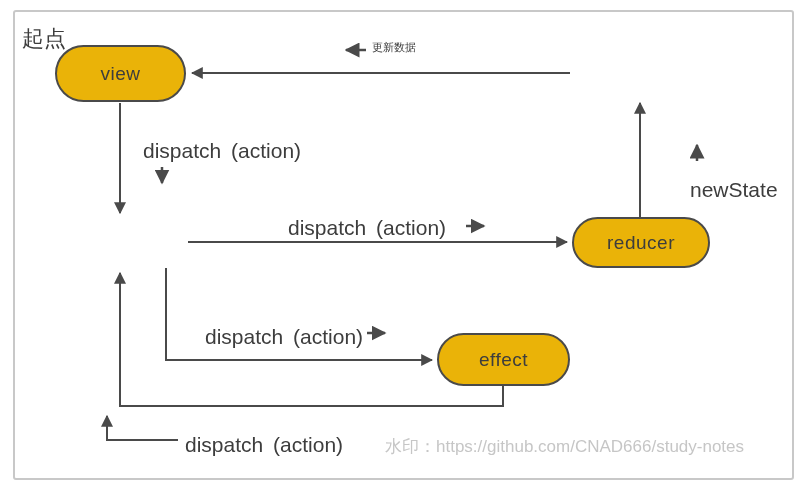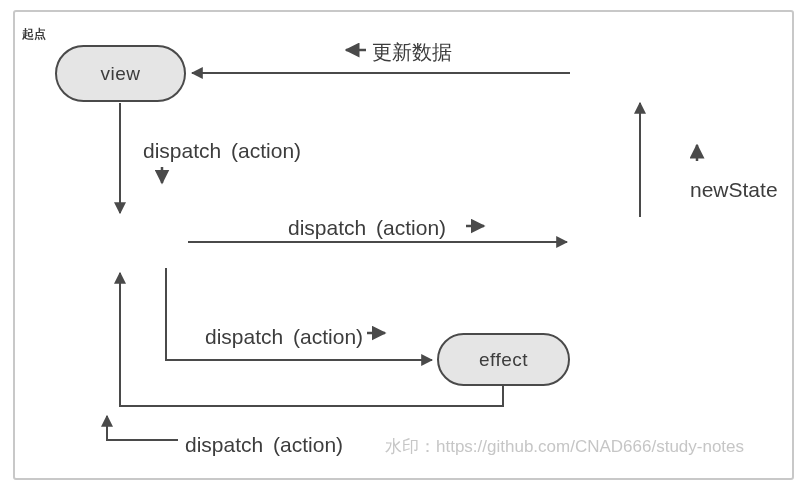--- a/index.html
+++ b/index.html
@@ -6,35 +6,35 @@
   .canvas {
     position:relative; width:800px; height:486px; background:#ffffff;
     font-family:"Liberation Sans","DejaVu Sans",sans-serif; overflow:hidden;
   }
   .frame {
     position:absolute; left:13px; top:10px; width:781px; height:470px;
     border:2px solid #c8c8c8; border-radius:3px; box-sizing:border-box;
   }
   svg.connectors { position:absolute; left:0; top:0; }
   .node {
-    position:absolute; box-sizing:border-box; background:#e5e5e5;
+    position:absolute; box-sizing:border-box; background:#eab308;
     border:2px solid #4a4a4a; display:flex; align-items:center; justify-content:center;
     font-size:19px; color:#3d3d3d; letter-spacing:0.5px;text-align:right;
   }
   .node-view    { left:55px;  top:45px;  width:131px; height:57px; border-radius:28.5px; }
   .node-state   { left:570px; top:48px;  width:140px; height:50px; border-radius:25px; }
   .node-action  { left:53px;  top:218px; width:135px; height:50px; border-radius:25px; }
   .node-reducer { left:572px; top:217px; width:138px; height:51px; border-radius:25.5px; }
   .node-effect  { left:437px; top:333px; width:133px; height:53px; border-radius:26.5px; }
   .lbl {
     position:absolute; color:#3d3d3d; font-size:21px; white-space:nowrap;
     word-spacing:4px; line-height:1;
   }
-  .lbl-start            { left:22px;  top:28px;  font-size:12px;font-weight:bold; }
-  .lbl-update-data      { left:372px; top:42px;  font-size:20px; }
+  .lbl-start            { left:22px;  top:28px;  font-size:22px; }
+  .lbl-update-data      { left:372px; top:42px;  font-size:11px; }
   .lbl-dispatch-1       { left:143px; top:140px; }
   .lbl-dispatch-2       { left:288px; top:217px; }
   .lbl-newstate         { left:655px; top:179px;margin-left:35px; }
   .lbl-dispatch-3       { left:205px; top:326px; }
   .lbl-dispatch-4       { left:185px; top:434px; }
   .watermark {
     position:absolute; color:#c6c6c6; font-size:17px; white-space:nowrap;
     word-spacing:2px; line-height:1;
   }
   .wm-line1 { left:385px; top:438px; }
@@ -63,20 +63,21 @@
     <path d="M178,440 L107,440 L107,416" stroke="#4a4a4a" stroke-width="2" fill="none" marker-end="url(#ah)"></path>
 
     <path d="M366,50 L346,50" stroke="#4a4a4a" stroke-width="2.5" fill="none" marker-end="url(#ah)"></path>
     <path d="M162,167 L162,183" stroke="#4a4a4a" stroke-width="2.5" fill="none" marker-end="url(#ah)"></path>
     <path d="M466,226 L484,226" stroke="#4a4a4a" stroke-width="2.5" fill="none" marker-end="url(#ah)"></path>
     <path d="M697,161 L697,145" stroke="#4a4a4a" stroke-width="2.5" fill="none" marker-end="url(#ah)"></path>
     <path d="M367,333 L385,333" stroke="#4a4a4a" stroke-width="2.5" fill="none" marker-end="url(#ah)"></path>
   </svg>
 
   <div class="node node-view">view</div>
+  <div class="node node-reducer">reducer</div>
   <div class="node node-effect">effect</div>
 
   <div class="lbl lbl-start">起点</div>
   <div class="lbl lbl-update-data">更新数据</div>
   <div class="lbl lbl-dispatch-1">dispatch (action)</div>
   <div class="lbl lbl-dispatch-2">dispatch (action)</div>
   <div class="lbl lbl-newstate">newState</div>
   <div class="lbl lbl-dispatch-3">dispatch (action)</div>
   <div class="lbl lbl-dispatch-4">dispatch (action)</div>
 

